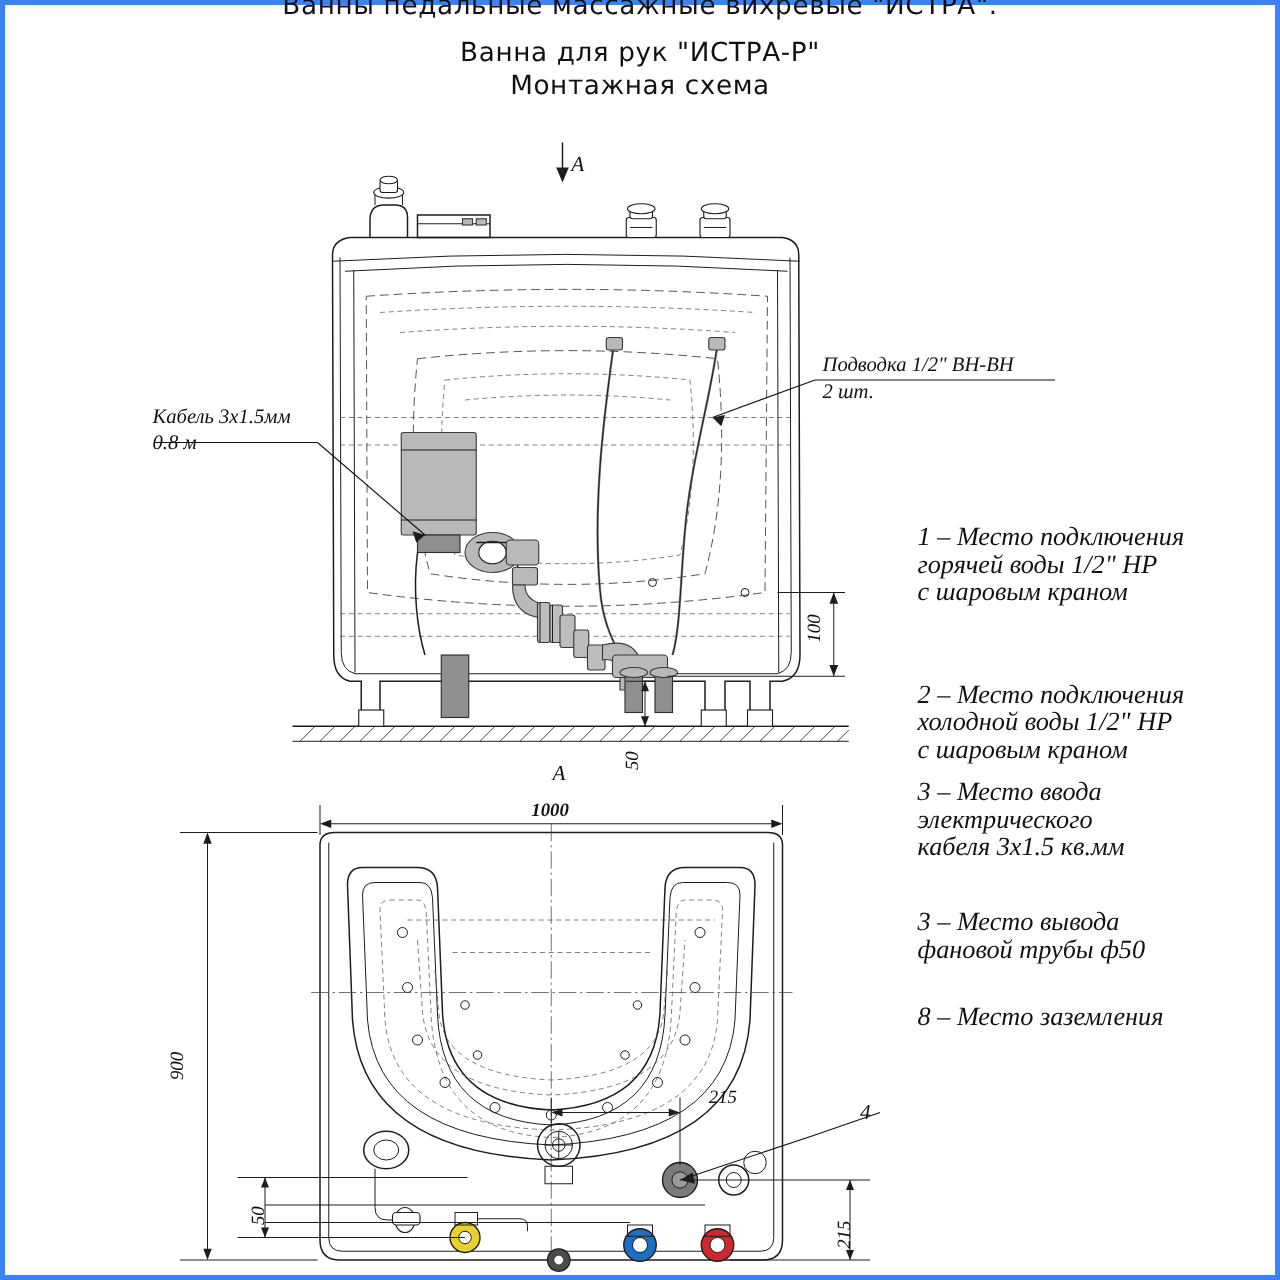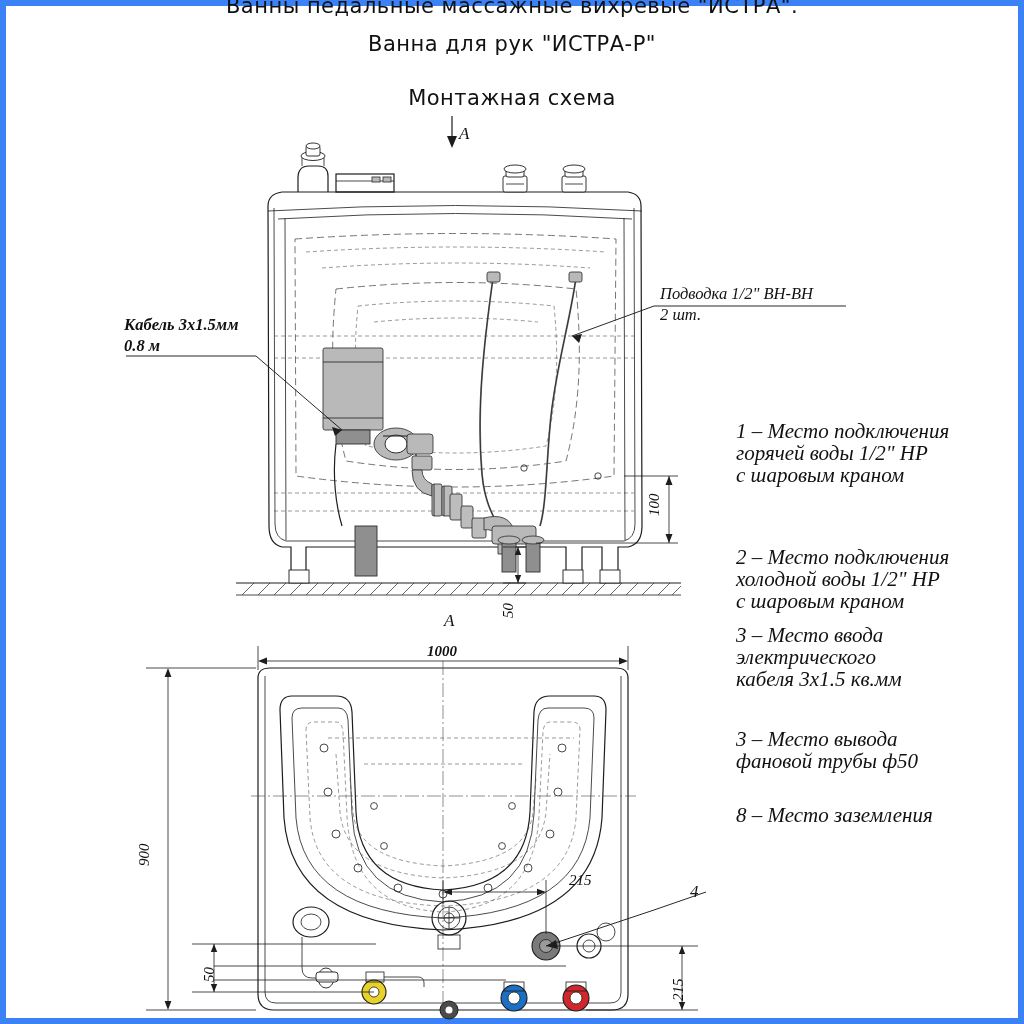--- a/index.html
+++ b/index.html
@@ -6,32 +6,32 @@
   body{
     width:1024px;height:1024px;
     background:#ffffff;
     font-family:"Liberation Sans", sans-serif;
     overflow:hidden;
   }
   #sheet{
     position:relative;
     width:1024px;height:1024px;
     box-sizing:border-box;
-    border:6px solid #3b82f6;
+    border:4px solid #3b82f6;
     background:#ffffff;
   }
   .ttl{
     position:absolute;left:0;right:0;text-align:center;
     font-family:"DejaVu Sans", sans-serif;
     font-size:21px;letter-spacing:.5px;color:#111;
     white-space:nowrap;
   }
   .ttl1{top:-12px;}
   .ttl2{top:26px;}
-  .ttl3{top:80px;}
+  .ttl3{top:52px;}
 
   .note{
     position:absolute;
     font-family:"Liberation Serif", serif;
     font-style:italic;
     font-size:16.5px;
     line-height:21px;
     color:#111;
     white-space:pre-line;
   }
@@ -393,21 +393,21 @@
         <line class="ln thin" x1="676" y1="940" x2="676" y2="1004"></line>
         <path d="M676,940 l-3.2,8 l6.4,0 Z" fill="#1d1d1d"></path>
         <path d="M676,1004 l-3.2,-8 l6.4,0 Z" fill="#1d1d1d"></path>
 
         <line class="ln thin" x1="208" y1="960" x2="560" y2="960"></line>
         <line class="ln thin" x1="208" y1="974" x2="500" y2="974"></line>
       </g>
     </g>
   </svg>
 
-  <div class="note" style="left:118px;top:308px;font-weight:bold;">Кабель 3х1.5мм
+  <div class="note" style="left:118px;top:318px;">Кабель 3х1.5мм
 0.8 м</div>
   <div class="note" style="left:654px;top:277px;">Подводка 1/2" ВН-ВН
 2 шт.</div>
 
   <div class="secmark" style="left:453px;top:118px;">A</div>
   <div class="secmark" style="left:438px;top:605px;">A</div>
   <div class="dim" style="left:684px;top:876px;font-size:17px;">4</div>
 
   <div class="legend" style="left:730px;top:414px;">1 – Место подключения
 горячей воды 1/2" НР

